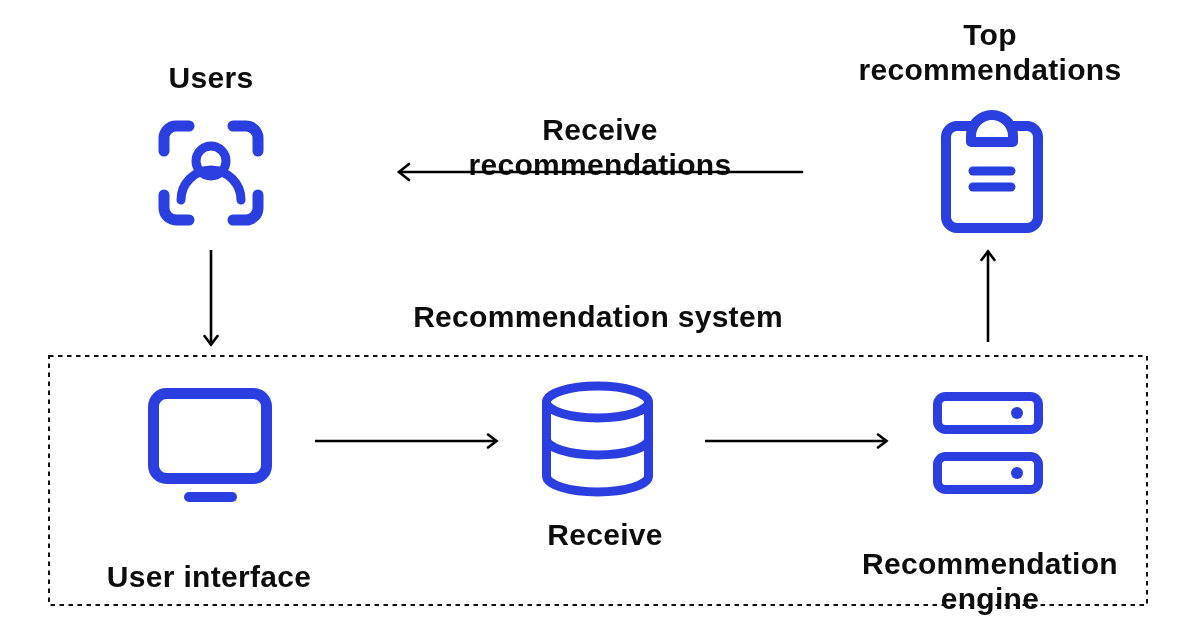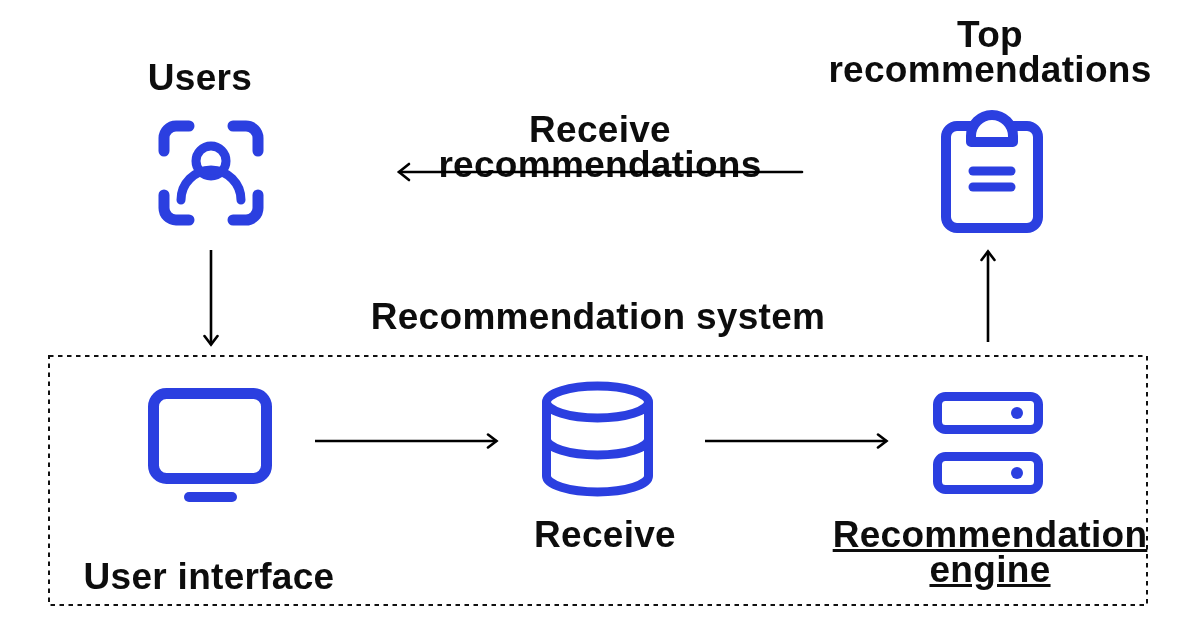--- a/index.html
+++ b/index.html
@@ -14,21 +14,21 @@
     width: 1200px;
     height: 630px;
     background: #ffffff;
     font-family: "Liberation Sans", sans-serif;
     overflow: hidden;
   }
   .label {
     position: absolute;
     transform: translateX(-50%);
     text-align: center;
-    font-size: 37px;
+    font-size: 30px;
     font-weight: bold;
     line-height: 35px;
     letter-spacing: 0.3px;
     color: var(--ink);
     white-space: pre-line;
   }
   .icon {
     position: absolute;
     color: var(--accent);
   }
@@ -40,21 +40,21 @@
     position: absolute;
     left: 48px;
     top: 355px;
   }
 </style>
 </head>
 <body>
 
 <div class="canvas">
 
-  <div class="label" style="left:200px; top:60px;text-align:center;">Users</div>
+  <div class="label" style="left:211px; top:60px;text-align:center;">Users</div>
   <svg class="icon" style="left:154px; top:116px;" width="114" height="114" viewBox="0 0 114 114" aria-hidden="true">
     <g fill="none" stroke="currentColor" stroke-width="11" stroke-linecap="round" stroke-linejoin="round">
       <path d="M10 35 V22 a12 12 0 0 1 12 -12 H35"></path>
       <path d="M79 10 h13 a12 12 0 0 1 12 12 v13"></path>
       <path d="M104 79 v13 a12 12 0 0 1 -12 12 H79"></path>
       <path d="M35 104 H22 a12 12 0 0 1 -12 -12 V79"></path>
     </g>
     <g fill="none" stroke="currentColor" stroke-width="9" stroke-linecap="round">
       <circle cx="57" cy="45" r="15"></circle>
       <path d="M27 84 a30 30 0 0 1 60 0"></path>
@@ -130,16 +130,16 @@
   </svg>
 
   <svg class="icon" style="left:933px; top:392px;" width="110" height="102" viewBox="0 0 110 102" aria-hidden="true">
     <g fill="none" stroke="currentColor" stroke-width="9">
       <rect x="4.5" y="4.5" width="101" height="33" rx="8"></rect>
       <rect x="4.5" y="64.5" width="101" height="33" rx="8"></rect>
     </g>
     <circle cx="84" cy="21" r="6" fill="currentColor"></circle>
     <circle cx="84" cy="81" r="6" fill="currentColor"></circle>
   </svg>
-  <div class="label" style="left:990px; top:517px;text-decoration:underline;">Recommendation
+  <div class="label" style="left:990px; top:546px;">Recommendation
 engine</div>
 
 </div>
 
 </body></html>

